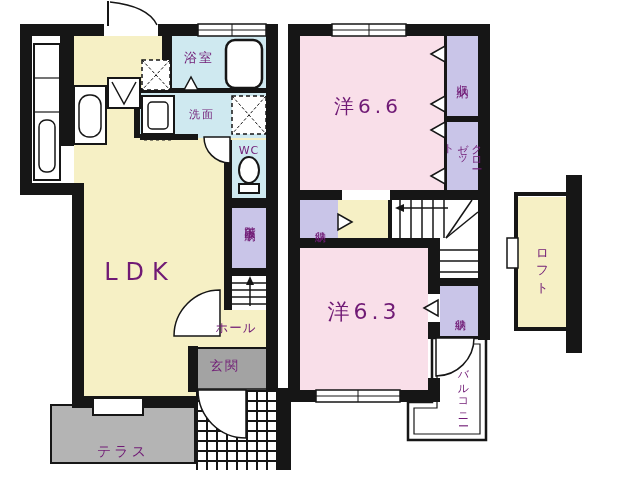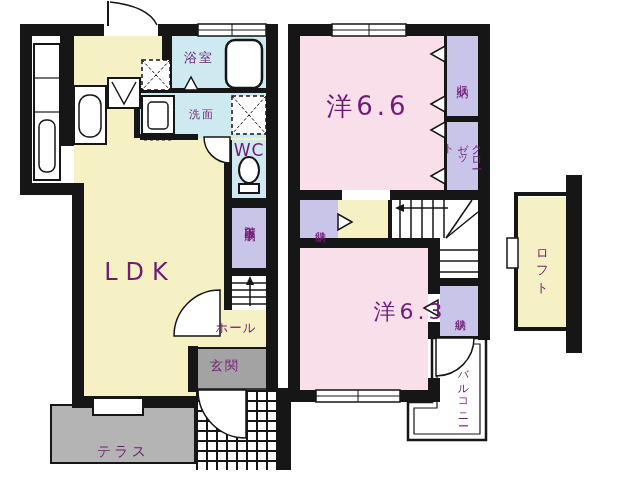--- a/index.html
+++ b/index.html
@@ -201,32 +201,32 @@
       <rect x="514" y="268" width="4" height="59"></rect>
     </g>
     <rect x="507" y="238" width="11" height="30" fill="#fff" stroke="#161616" stroke-width="1.5"></rect>
   </svg>
 
   <div class="lbl" style="left:84px;top:240px;width:112px;height:64px;flex-direction:column;font-size:24px;">
     <div style="letter-spacing:8px;">LDK</div>
   </div>
   <div class="lbl" style="left:172px;top:48px;width:54px;height:20px;font-size:13px;letter-spacing:2px;">浴室</div>
   <div class="lbl" style="left:172px;top:104px;width:60px;height:20px;font-size:11px;letter-spacing:2px;">洗面</div>
-  <div class="lbl" style="left:232px;top:142px;width:34px;height:16px;font-size:17px;letter-spacing:1px;text-align:center;">WC</div>
+  <div class="lbl" style="left:232px;top:142px;width:34px;height:16px;font-size:11px;letter-spacing:1px;text-align:center;">WC</div>
   <div class="lbl" style="left:228px;top:206px;width:42px;height:64px;">
     <span class="vwrap">階段下収納</span>
   </div>
   <div class="lbl" style="left:204px;top:318px;width:64px;height:20px;font-size:12.5px;letter-spacing:1px;">ホール</div>
   <div class="lbl" style="left:198px;top:356px;width:54px;height:20px;font-size:13px;letter-spacing:2px;">玄関</div>
   <div class="lbl" style="left:50px;top:422px;width:146px;height:20px;font-size:14px;letter-spacing:3px;margin-top:20px;">テラス</div>
 
-  <div class="lbl" style="left:296px;top:90px;width:144px;height:32px;font-size:26px;letter-spacing:4px;">洋6.6</div>
+  <div class="lbl" style="left:296px;top:90px;width:144px;height:32px;font-size:20px;letter-spacing:4px;">洋6.6</div>
   <div class="lbl v" style="left:446px;top:42px;width:32px;height:70px;font-size:12px;letter-spacing:2px;">収納</div>
   <div class="lbl" style="left:444px;top:124px;width:36px;height:64px;">
     <span class="vwrap">クローゼット</span>
   </div>
   <div class="lbl v" style="left:300px;top:202px;width:38px;height:42px;font-size:11px;letter-spacing:1px;">収納</div>
-  <div class="lbl" style="left:300px;top:296px;width:128px;height:32px;font-size:22px;letter-spacing:4px;margin-left:46px;">洋6.3</div>
+  <div class="lbl" style="left:300px;top:296px;width:128px;height:32px;font-size:22px;letter-spacing:4px;">洋6.3</div>
   <div class="lbl v" style="left:440px;top:288px;width:38px;height:46px;font-size:11px;letter-spacing:1px;">収納</div>
   <div class="lbl v" style="left:446px;top:350px;width:32px;height:84px;font-size:11px;letter-spacing:2px;">バルコニー</div>
   <div class="lbl v" style="left:518px;top:228px;width:48px;height:74px;font-size:12.5px;letter-spacing:2px;">ロフト</div>
 
 </div>
 
 </body></html>

